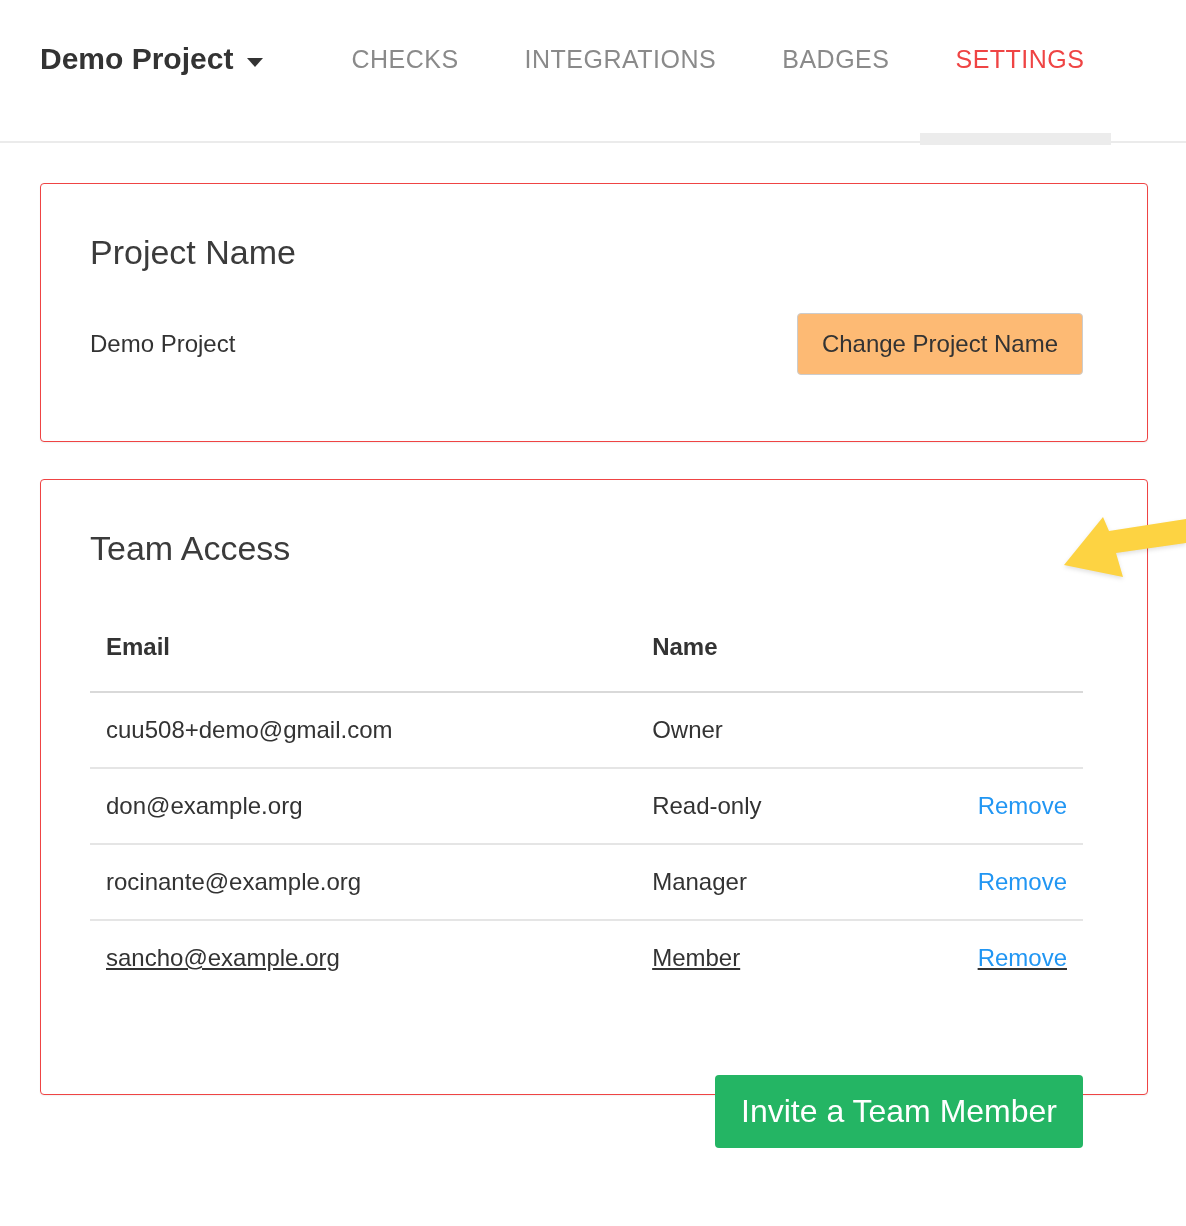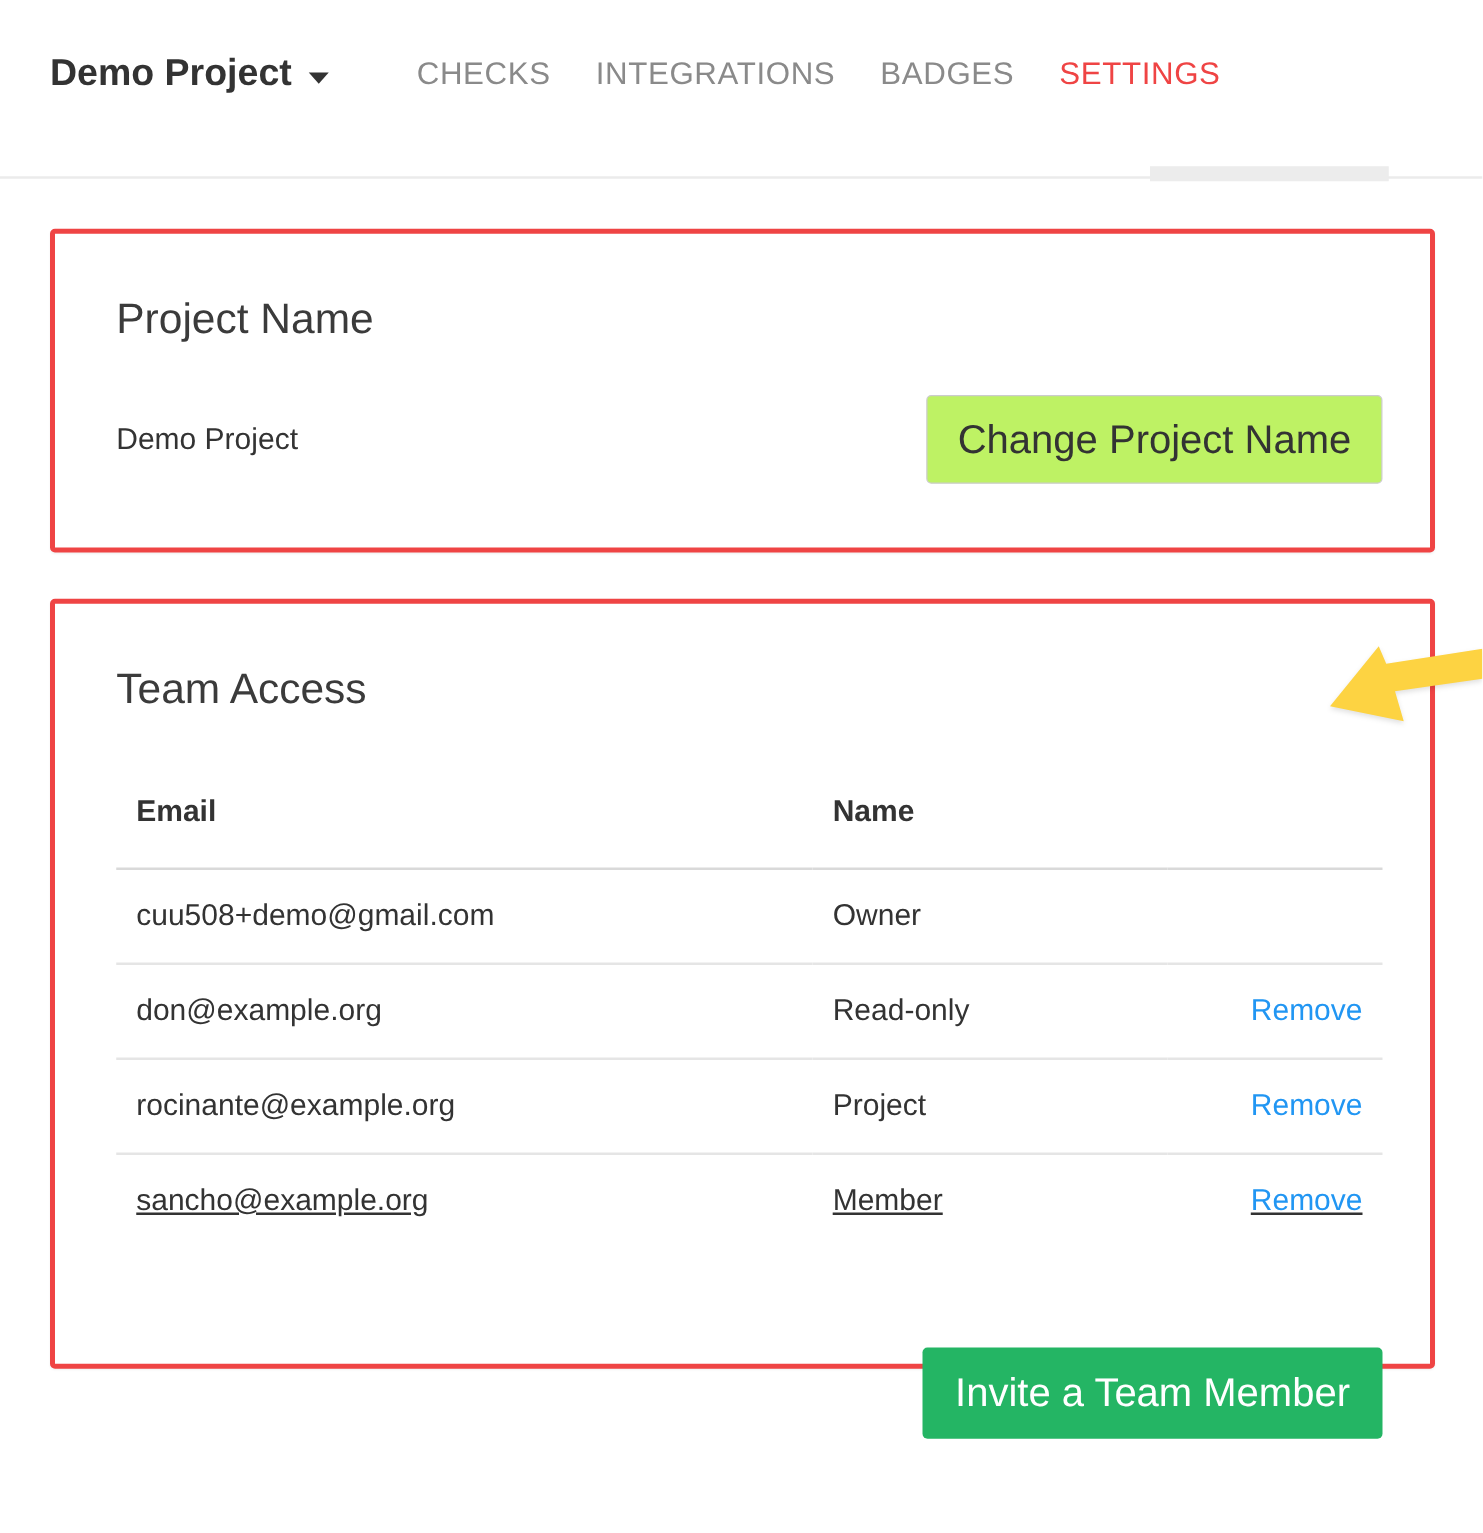--- a/index.html
+++ b/index.html
@@ -39,22 +39,22 @@
     width: 0; height: 0;
     margin-left: 14px;
     margin-top: 6px;
     border-left: 8px solid transparent;
     border-right: 8px solid transparent;
     border-top: 9px solid #333333;
   }
   .nav-links {
     display: flex;
     list-style: none;
-    margin-left: 70px;
-    gap: 36px;
+    margin-left: 88px;
+    gap: 66px;
   }
   .nav-link {
     font-size: 25px;
     letter-spacing: 0.5px;
     color: #8a8a8a;
     text-decoration: none;
     cursor: pointer;
   }
   .nav-link.active { color: #ef4444; }
   .tab-indicator {
@@ -62,48 +62,48 @@
     left: 920px;
     top: 133px;
     width: 191px;
     height: 12px;
     background: #ececec;
   }
 
   
   .card {
     margin: 0 38px 0 40px;
-    border: 4px solid #ef4444;
+    border: 1px solid #ef4444;
     border-radius: 4px;
     background: #ffffff;
     box-shadow: 0 1px 2px rgba(0,0,0,0.06);
-    padding: 48px 38px 50px 49px;
+    padding: 48px 64px 50px 49px;
   }
   #project-card { margin-top: 40px; height: 259px; }
   #team-card { margin-top: 37px; height: 616px; position: relative; }
 
   .card-title {
     font-size: 34px;
     font-weight: 400;
     color: #3b3b3b;
     line-height: 41px;
   }
 
   .project-row {
     display: flex;
     justify-content: space-between;
     align-items: center;
     margin-top: 40px;
   }
   .current-name { font-size: 24px; color: #333333; }
   .btn-outline {
     font-family: "Liberation Sans", sans-serif;
-    font-size: 32px;
-    color: #333333;
-    background: #bef264;
+    font-size: 24px;
+    color: #333333;
+    background: #fdba74;
     border: 1px solid #cccccc;
     border-radius: 4px;
     padding: 16px 24px;
     cursor: pointer;
   }
 
   
   .team-table {
     width: 100%;
     border-collapse: collapse;
@@ -209,21 +209,21 @@
   </tr>
 
   <tr>
     <td class="col-email">don@example.org</td>
     <td class="col-role">Read-only</td>
     <td class="col-action"><a class="remove-link">Remove</a></td>
   </tr>
 
   <tr>
     <td class="col-email">rocinante@example.org</td>
-    <td class="col-role">Project</td>
+    <td class="col-role">Manager</td>
     <td class="col-action"><a class="remove-link">Remove</a></td>
   </tr>
 
   <tr>
     <td class="col-email">sancho@example.org</td>
     <td class="col-role">Member</td>
     <td class="col-action"><a class="remove-link">Remove</a></td>
   </tr>
 </tbody>
   </table>

